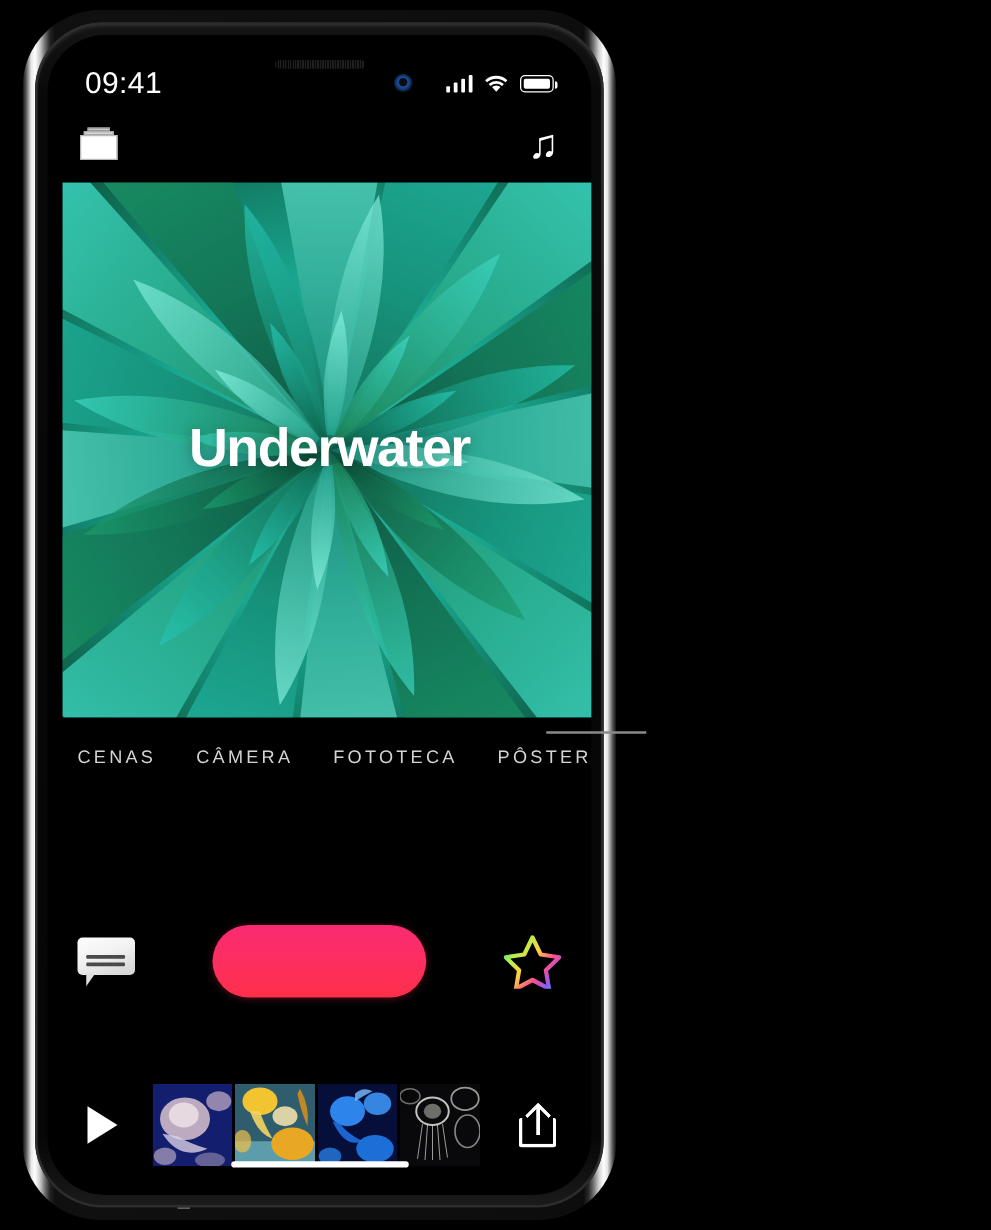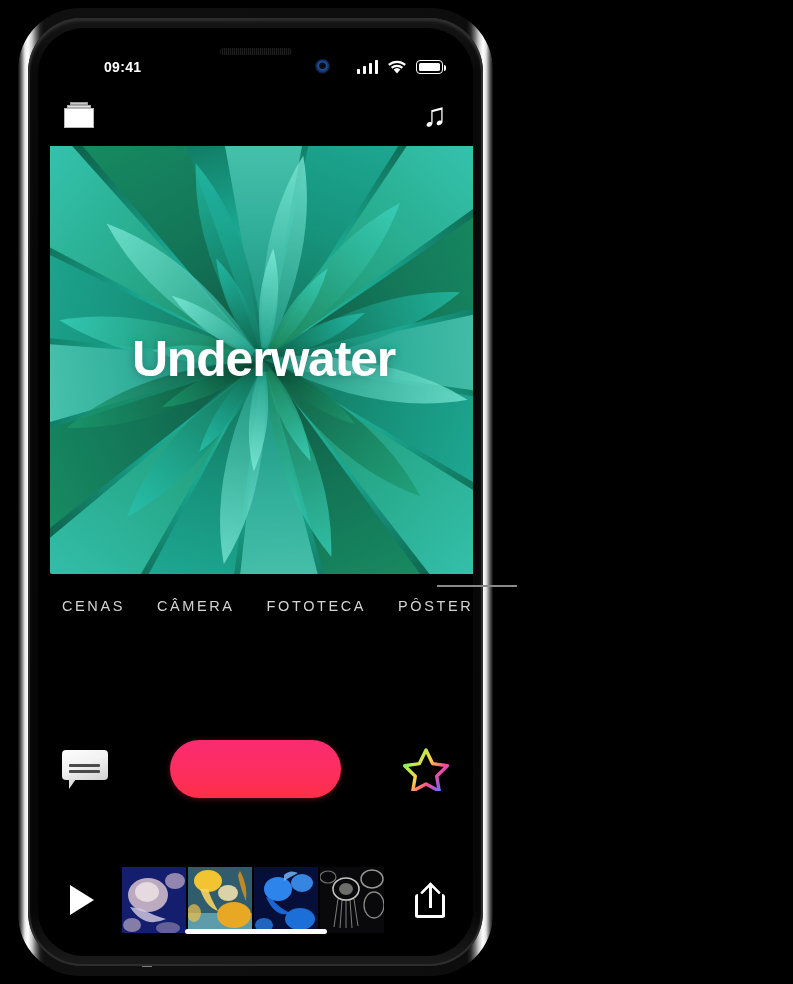--- a/index.html
+++ b/index.html
@@ -65,21 +65,21 @@
     background:radial-gradient(circle at 50% 45%,#0b0b12 0 26%,#1c4f9c 34%,#123468 56%,#07070b 78%);
     box-shadow:inset 0 0 2px #000;z-index:31;
   }
 
   
   #status-bar{
     position:absolute;left:0;right:0;top:22px;height:34px;z-index:20;
     display:flex;align-items:center;justify-content:space-between;
     padding:0 30px;box-sizing:border-box;color:#fff;
   }
-  #status-time{font-size:14px;font-weight:bold;letter-spacing:.3px;margin-left:36px;}
+  #status-time{font-size:24px;font-weight:normal;letter-spacing:.3px;}
   #status-right{display:flex;align-items:center;gap:9px;}
   #signal-icon{display:flex;align-items:flex-end;gap:2.5px;height:14px;}
   #signal-icon i{width:3.5px;background:#fff;border-radius:.8px;display:block;}
   #signal-icon i:nth-child(1){height:5px;}
   #signal-icon i:nth-child(2){height:8px;}
   #signal-icon i:nth-child(3){height:11px;}
   #signal-icon i:nth-child(4){height:14px;}
   #battery-icon{
     width:27px;height:14px;border:1.8px solid #fff;border-radius:4px;
     position:relative;box-sizing:border-box;padding:1.6px;
@@ -112,21 +112,21 @@
   #music-icon{color:#fff;font-size:33px;line-height:1;}
 
   
   #poster-preview{
     position:absolute;left:12px;top:118px;width:427px;height:428px;
     overflow:hidden;background:#0c6a5e;z-index:10;
   }
   .petal-layer{position:absolute;inset:0;}
   #poster-title{
     position:absolute;left:0;right:0;top:50%;transform:translateY(-52%);
-    text-align:center;color:#fff;font-size:50px;font-weight:bold;
+    text-align:center;color:#fff;font-size:43px;font-weight:bold;
     letter-spacing:-1.2px;z-index:5;
     text-shadow:0 1px 10px rgba(0,0,0,.28);
   }
 
   
   #tab-bar{
     position:absolute;left:0;right:0;top:562px;height:32px;z-index:15;
     display:flex;align-items:center;padding-left:24px;box-sizing:border-box;
     gap:32px;
   }

